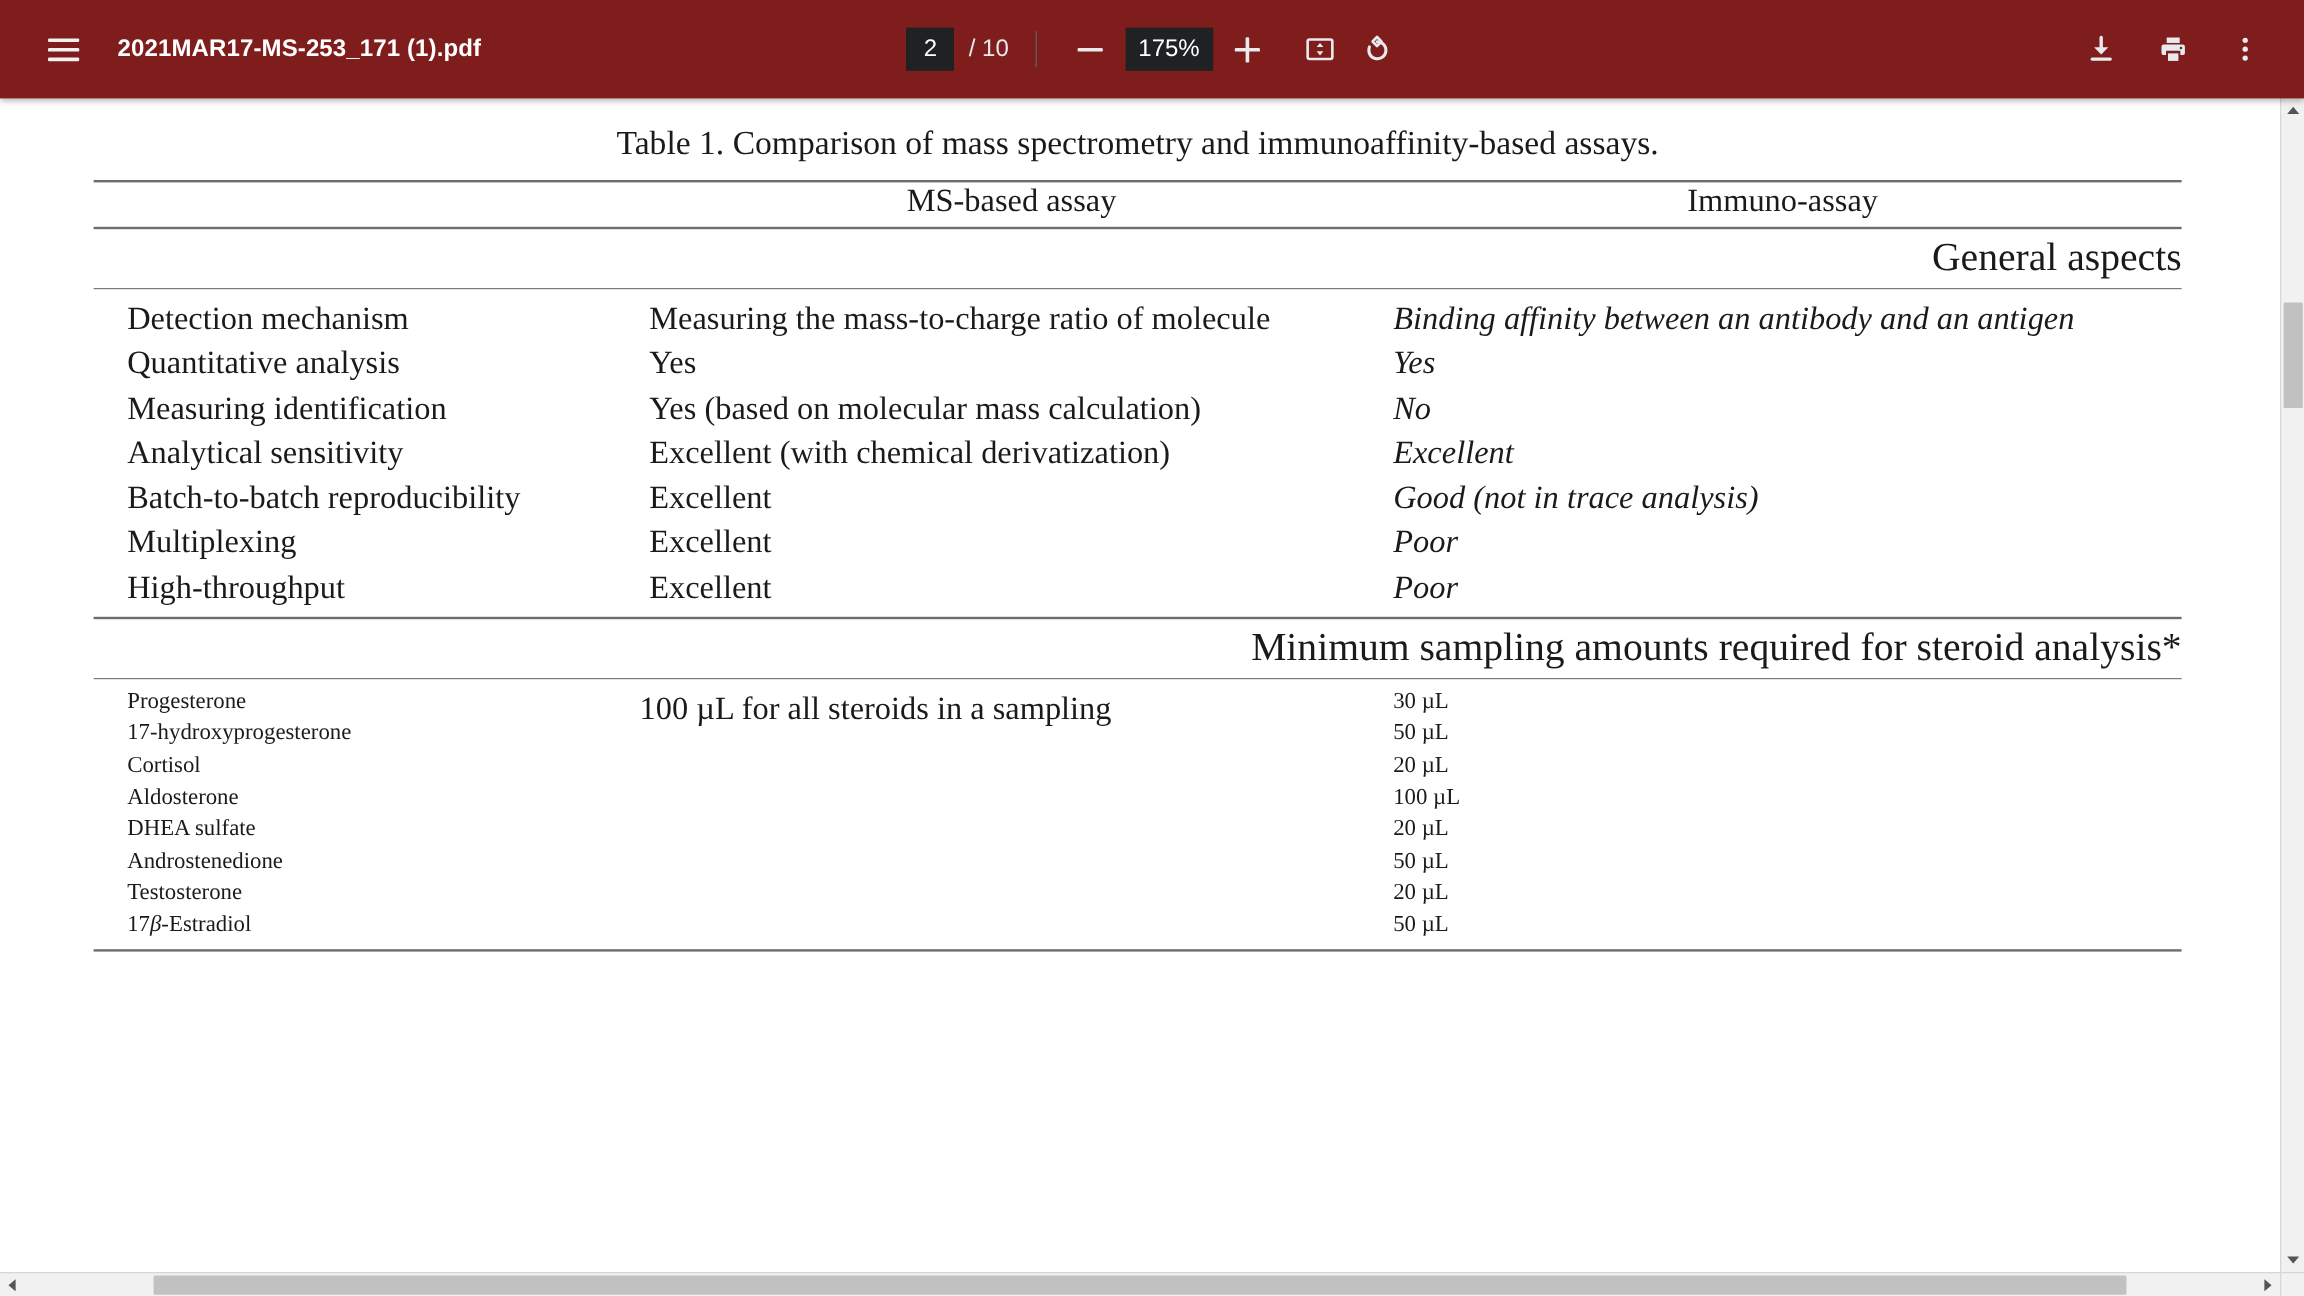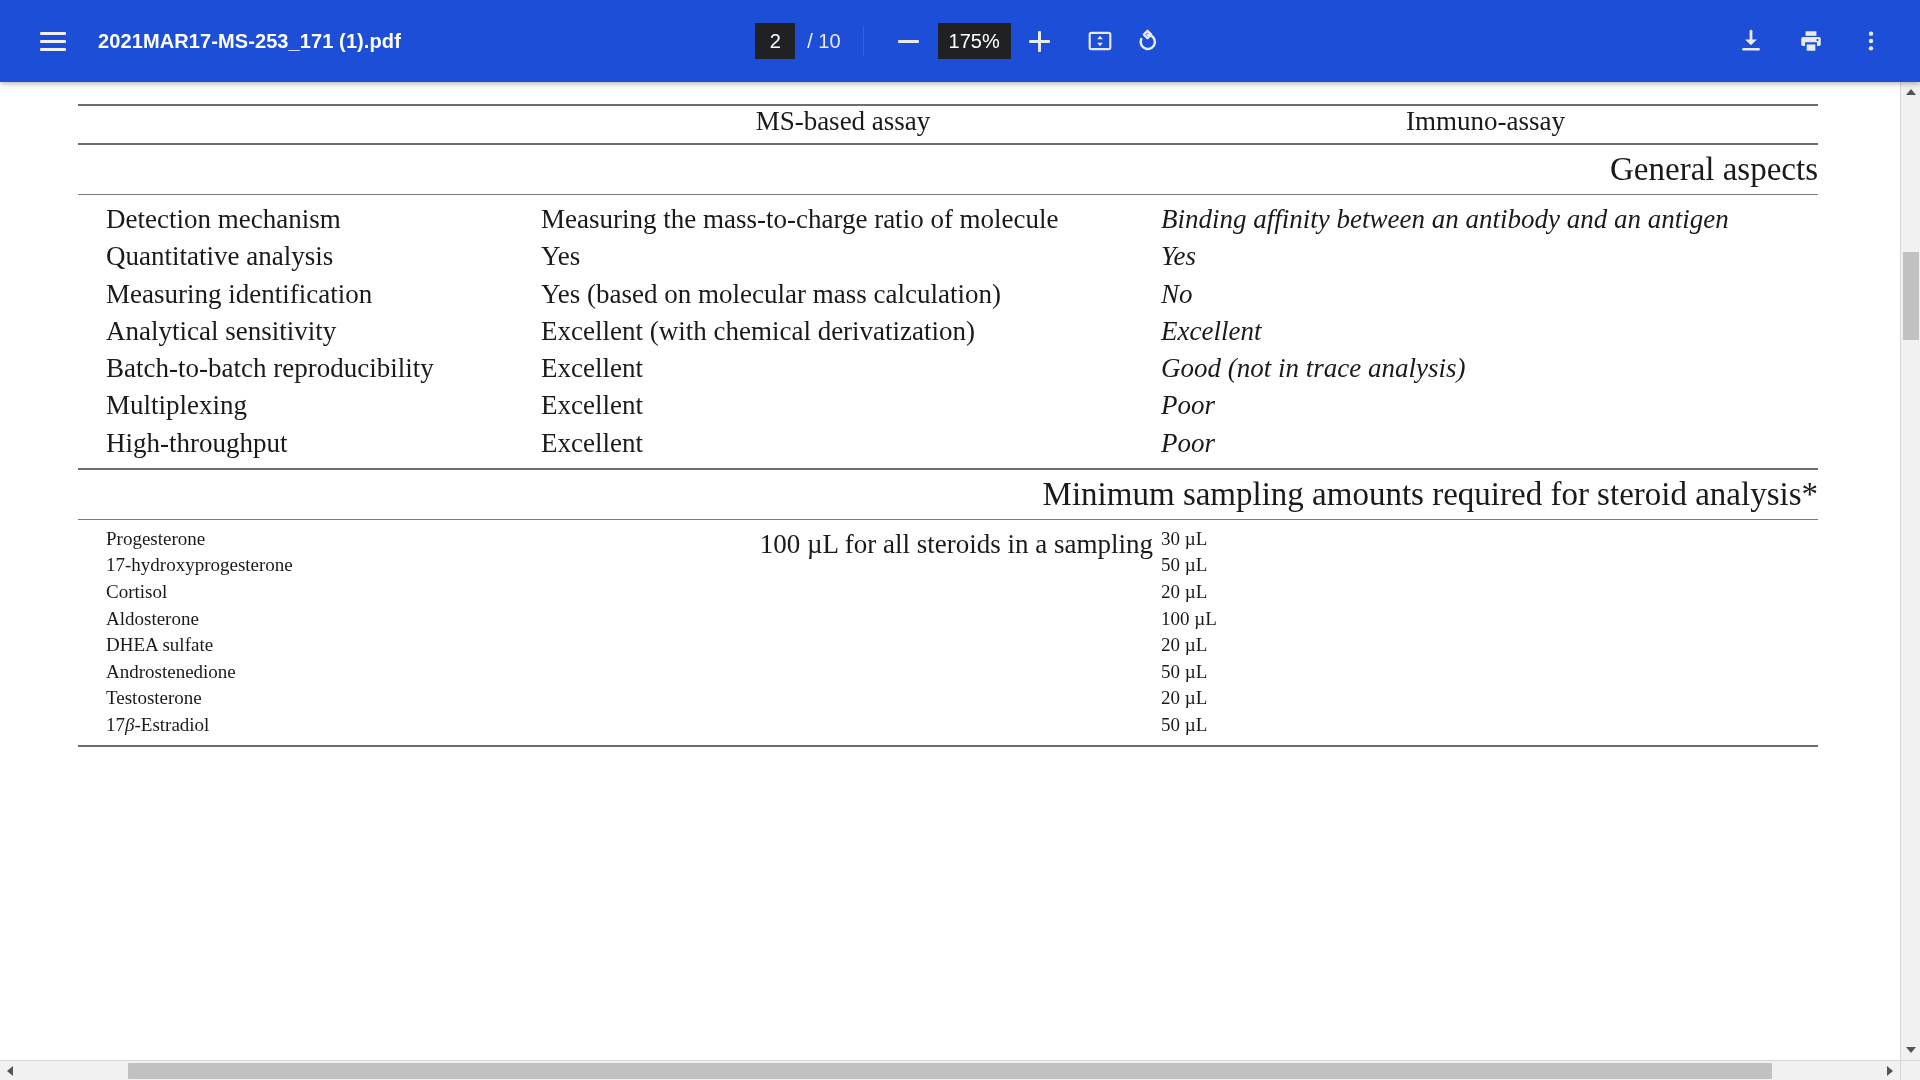--- a/index.html
+++ b/index.html
@@ -11,21 +11,21 @@
     background: #ffffff;
     font-family: "Liberation Sans", sans-serif;
   }
 
   
   #toolbar {
     position: absolute;
     top: 0; left: 0;
     width: 1920px;
     height: 82px;
-    background: #1d4ed8;
+    background: #7f1d1d;
     display: flex;
     align-items: center;
     z-index: 40;
     box-shadow: 0 2px 5px rgba(0,0,0,0.28);
   }
   #toolbar-left {
     display: flex;
     align-items: center;
     flex: 1 1 0;
     min-width: 0;
@@ -191,21 +191,21 @@
     border: none;
     border-top: 2px solid #6d6d6d;
     margin: 6px 0 6px 0;
   }
   .rule-row hr.thin { border-top: 1.5px solid #7a7a7a; }
 
   .steroid-row td { padding: 5px 0 6px 0; font-size: 19px; line-height: 1.4; }
   .steroid-row td.lbl { padding-left: 28px; }
   .steroid-row td.im  { padding-left: 8px; margin-left: 44px; }
   td.merged-ms {
-    text-align: right;
+    text-align: left;
     vertical-align: middle;
     font-size: 27px;
   }
 
   
   #vscroll {
     position: absolute;
     right: 0; top: 82px;
     width: 20px;
     height: 978px;
@@ -378,20 +378,21 @@
       </svg>
     </div>
   </div>
 </div>
 
 <div id="viewer">
   <div id="pdf-page">
 
     <div id="table-wrap">
 
+      <div id="table-caption">Table 1.  Comparison of mass spectrometry and immunoaffinity-based assays.</div>
 
       <div class="rule"></div>
 
       <table class="doc-table">
         <colgroup>
           <col class="col-label">
             <col class="col-ms">
             <col class="col-im">
         </colgroup>
 

